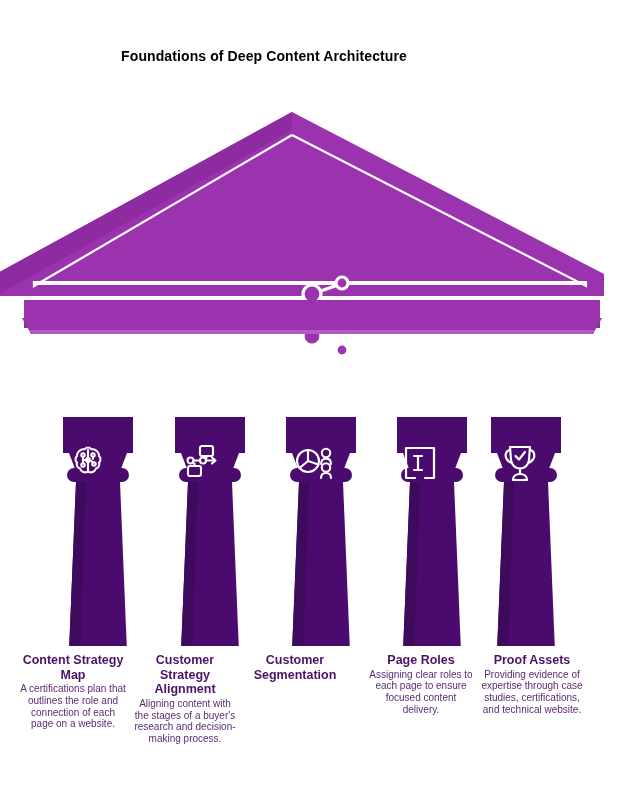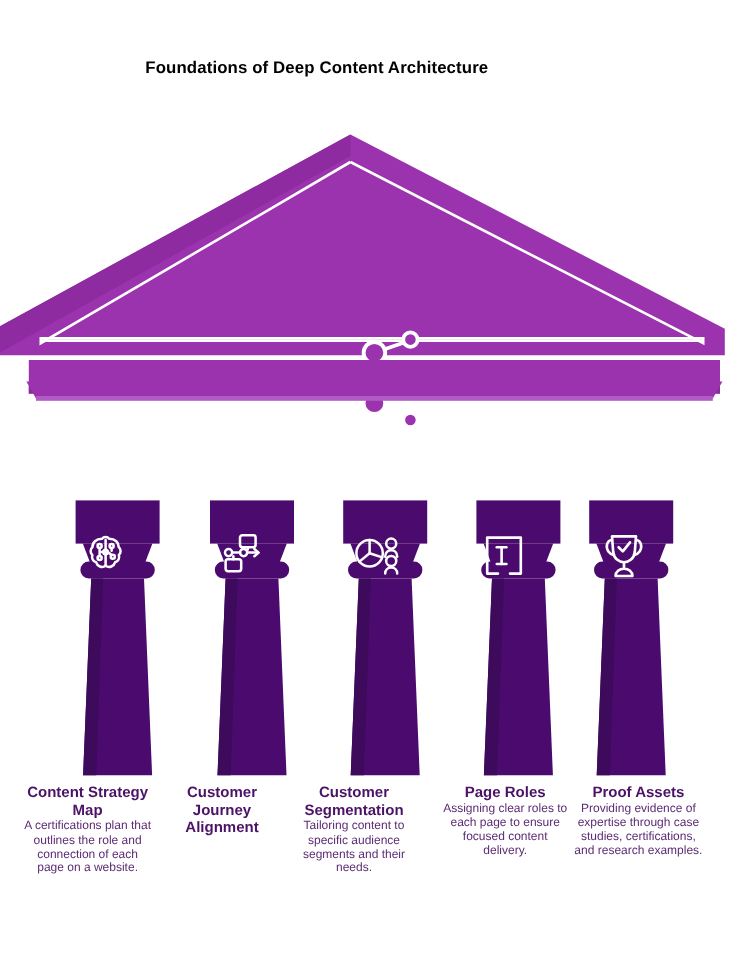--- a/index.html
+++ b/index.html
@@ -237,31 +237,31 @@
 </div>
 
 <div class="captions">
 
   <div class="caption cap-0">
     <span class="caption-title">Content Strategy Map</span>
     <span class="caption-body">A certifications plan that outlines the role and connection of each page on a website.</span>
   </div>
 
   <div class="caption cap-1">
-    <span class="caption-title">Customer Journey Alignment</span>
+    <span class="caption-title">Customer Strategy Alignment</span>
+    <span class="caption-body">Aligning content with the stages of a buyer's research and decision-making process.</span>
   </div>
 
   <div class="caption cap-2">
     <span class="caption-title">Customer Segmentation</span>
-    <span class="caption-body">Tailoring content to specific audience segments and their needs.</span>
   </div>
 
   <div class="caption cap-3">
     <span class="caption-title">Page Roles</span>
     <span class="caption-body">Assigning clear roles to each page to ensure focused content delivery.</span>
   </div>
 
   <div class="caption cap-4">
     <span class="caption-title">Proof Assets</span>
-    <span class="caption-body">Providing evidence of expertise through case studies, certifications, and research examples.</span>
+    <span class="caption-body">Providing evidence of expertise through case studies, certifications, and technical website.</span>
   </div>
 
 </div>
 
 </body></html>

